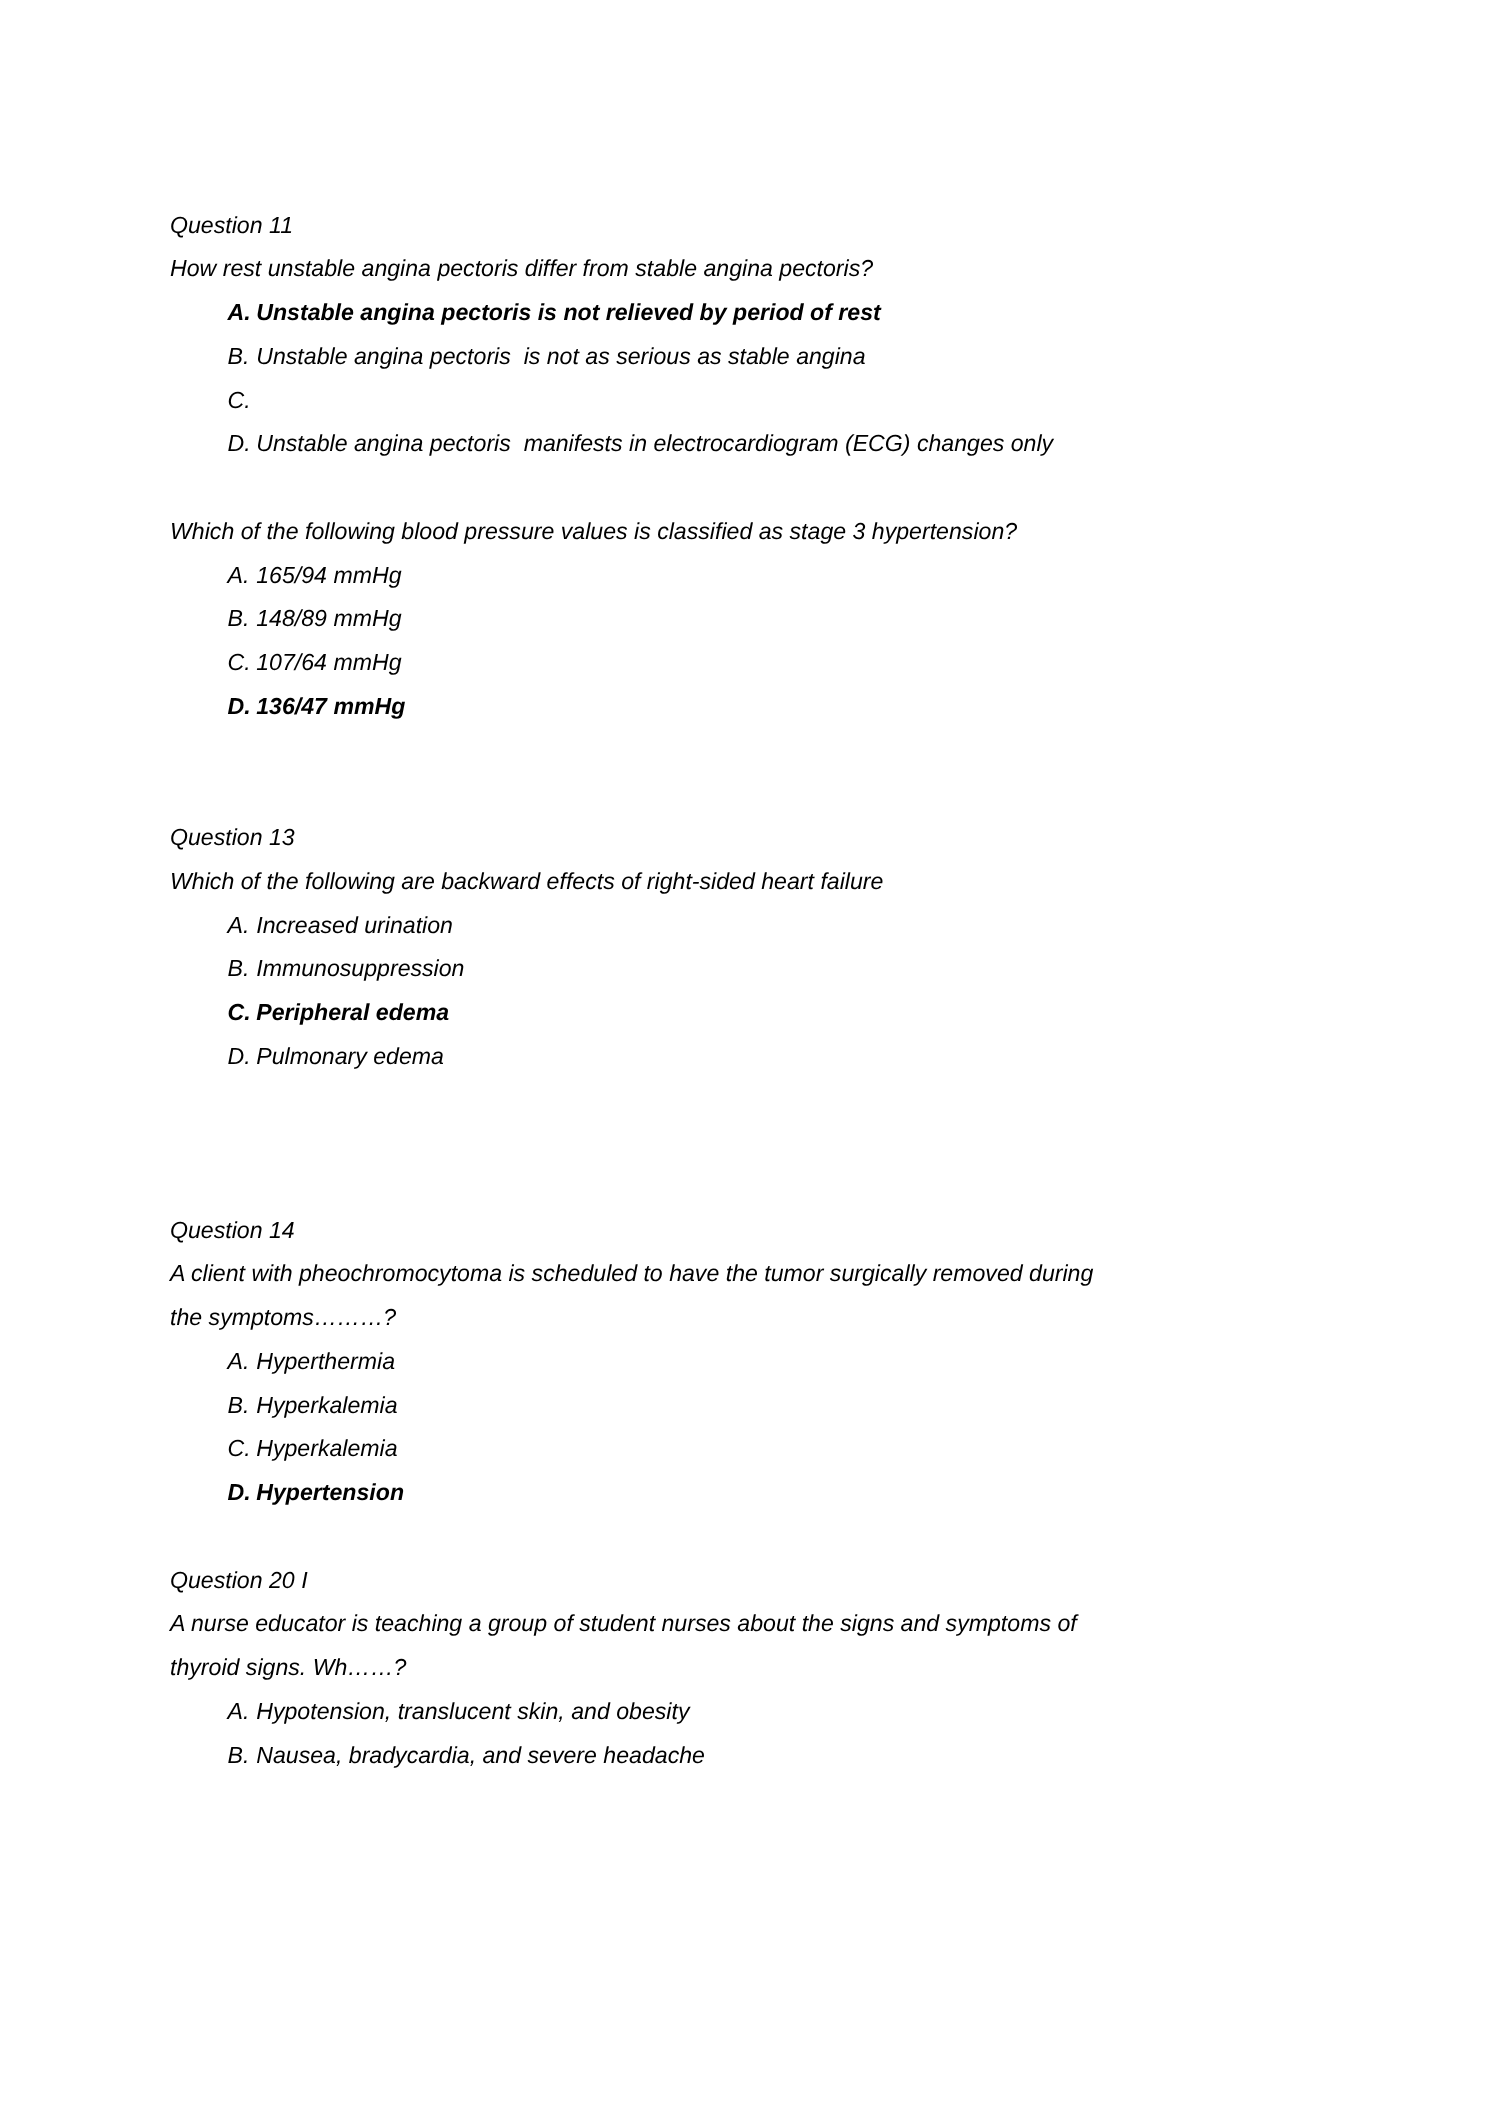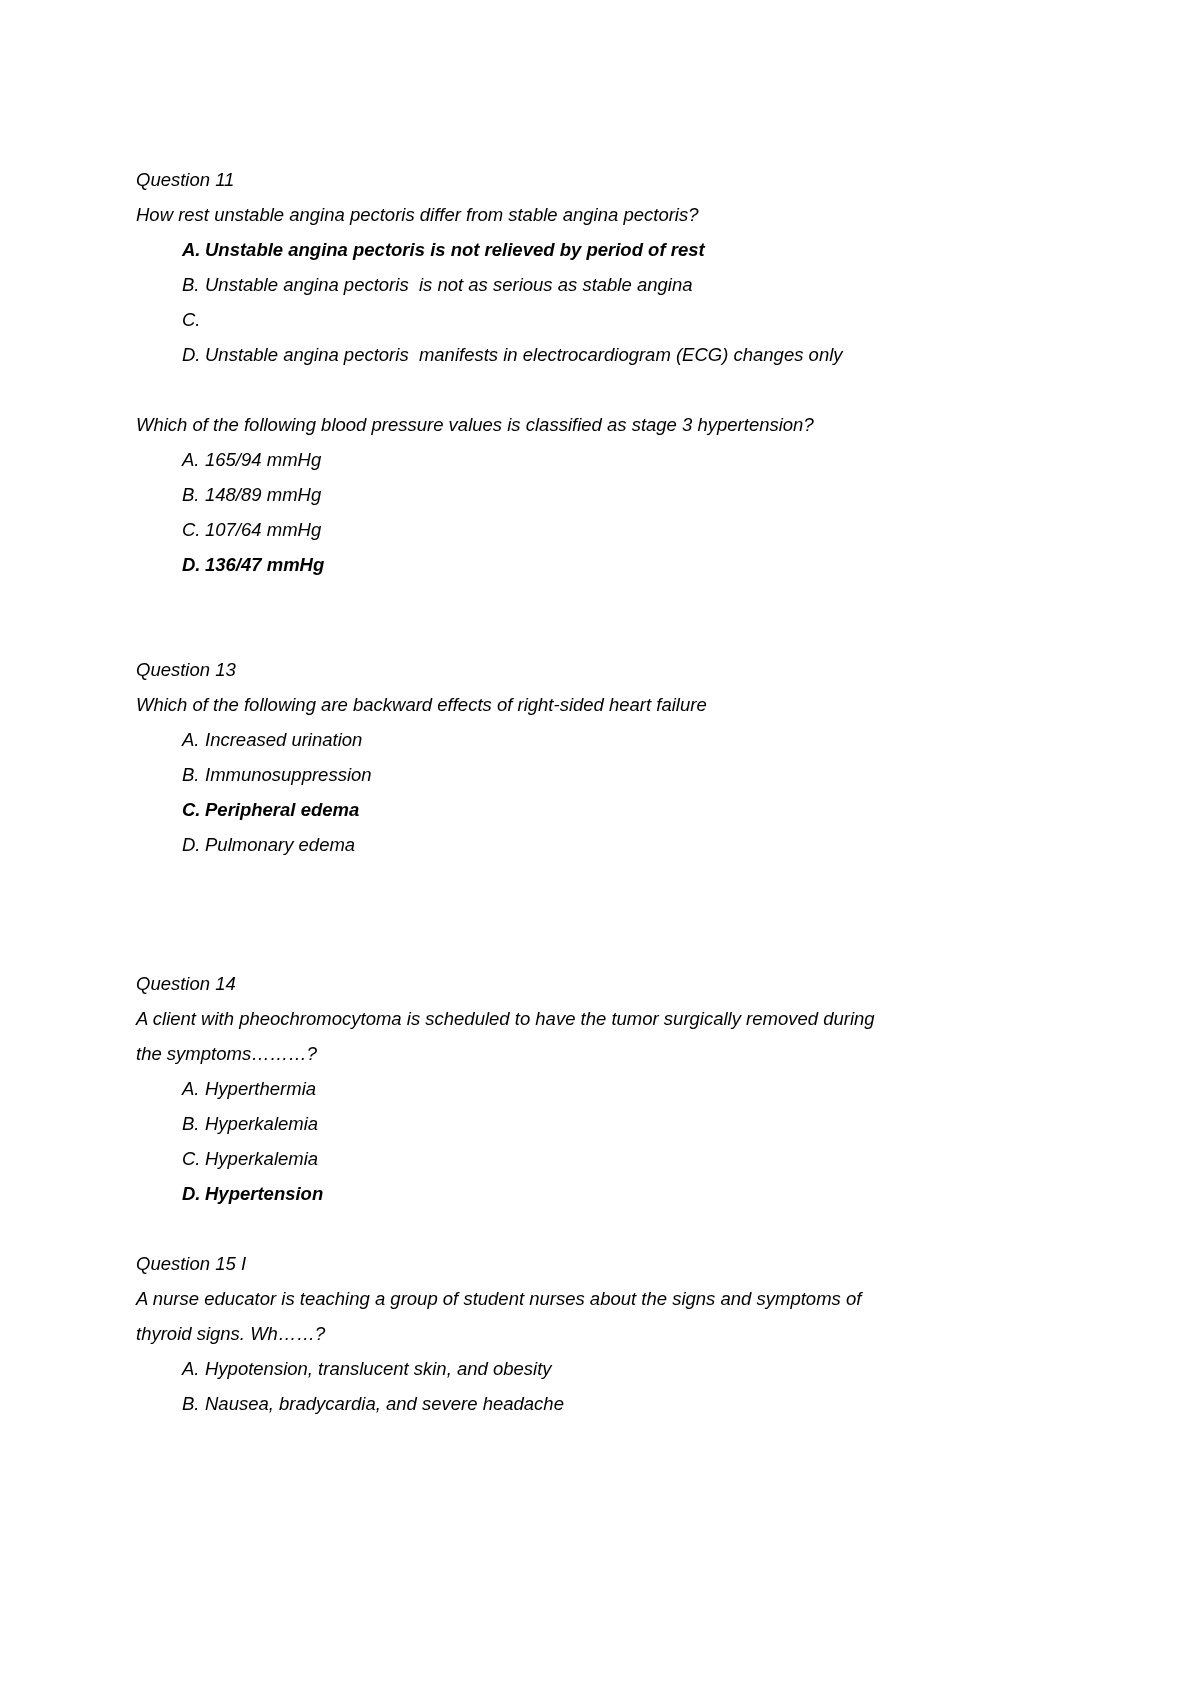--- a/index.html
+++ b/index.html
@@ -122,21 +122,21 @@
       <span class="opt-letter">C.</span>
       <span class="opt-text">Hyperkalemia</span>
     </div>
     <div class="option bold">
       <span class="opt-letter">D.</span>
       <span class="opt-text">Hypertension</span>
     </div>
   </section>
 
   <section class="question" id="q15">
-    <div class="q-label">Question 15 I</div>
+    <div class="q-label">Question 20 I</div>
     <div class="stem-line">A nurse educator is teaching a group of student nurses about the signs and symptoms of</div>
     <div class="stem-line">thyroid signs. Wh……?</div>
     <div class="option">
       <span class="opt-letter">A.</span>
       <span class="opt-text">Hypotension, translucent skin, and obesity</span>
     </div>
     <div class="option">
       <span class="opt-letter">B.</span>
       <span class="opt-text">Nausea, bradycardia, and severe headache</span>
     </div>

